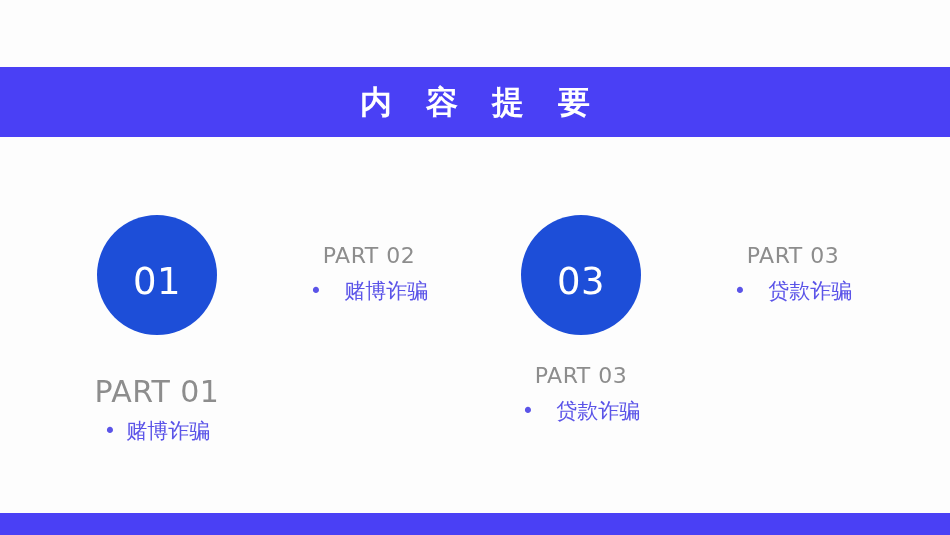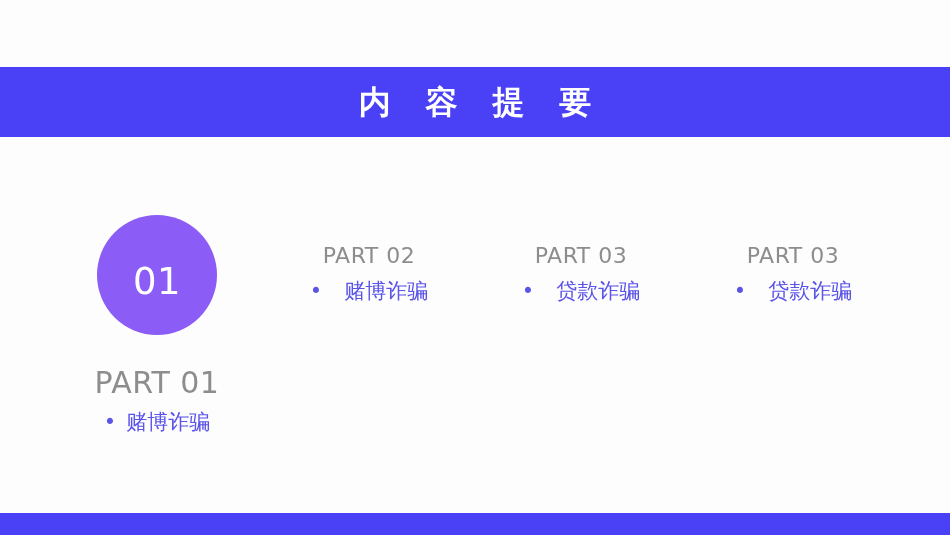--- a/index.html
+++ b/index.html
@@ -35,21 +35,21 @@
     justify-content: center;
   }
   .header-title {
     color: #ffffff;
     font-size: 32px;
     font-weight: bold;
     letter-spacing: 13px;
     text-indent: 13px;
     line-height: 1;
     white-space: nowrap;
-    font-family: Liberation Sans, sans-serif;
+    font-family: Liberation Serif, serif;
   }
 
   
   .parts-row {
     position: absolute;
     left: 0;
     top: 215px;
     width: 950px;
     height: 240px;
     display: flex;
@@ -59,21 +59,21 @@
   .part-item {
     width: 212px;
     display: flex;
     flex-direction: column;
     align-items: center;
   }
   .part-circle {
     width: 120px;
     height: 120px;
     border-radius: 50%;
-    background: #8b5cf6;
+    background: #1d4ed8;
     display: flex;
     align-items: center;
     justify-content: center;
     box-sizing: border-box;
   }
   .part-number {
     color: #ffffff;
     font-size: 37px;
     font-weight: 400;
     line-height: 1;
@@ -87,21 +87,21 @@
     font-size: 22px;
     font-weight: 400;
     line-height: 1;
     margin-top: 30px;
     letter-spacing: 0.5px;
     white-space: nowrap;
     font-family: "DejaVu Sans", "Liberation Sans", sans-serif;
   }
   .part-item.is-first .part-label {
     font-size: 30px;
-    margin-top: 33px;
+    margin-top: 42px;
   }
   .part-desc {
     margin-top: 14px;
     display: flex;
     align-items: center;
     justify-content: center;
     color: #5b54e8;
     font-size: 21px;
     line-height: 1;
     white-space: nowrap;
@@ -151,20 +151,23 @@
 
     <div class="part-item is-wide-bullet">
       <div class="part-label">PART 02</div>
       <div class="part-desc">
         <span class="part-bullet">•</span>
         <span>赌博诈骗</span>
       </div>
     </div>
 
     <div class="part-item is-wide-bullet">
+      <div class="part-circle">
+        <span class="part-number">03</span>
+      </div>
       <div class="part-label">PART 03</div>
       <div class="part-desc">
         <span class="part-bullet">•</span>
         <span>贷款诈骗</span>
       </div>
     </div>
 
     <div class="part-item is-wide-bullet">
       <div class="part-label">PART 03</div>
       <div class="part-desc">

